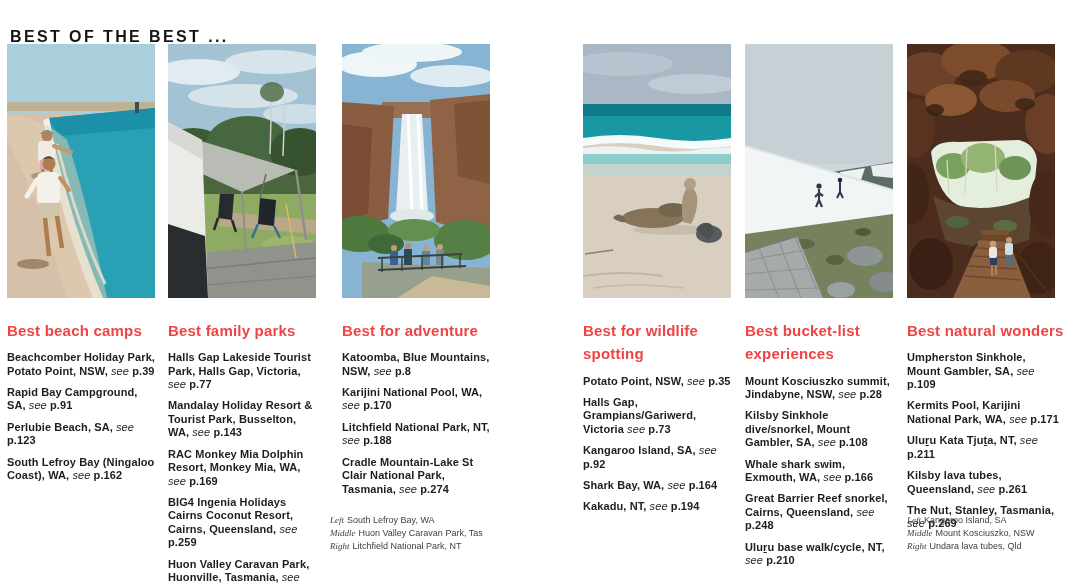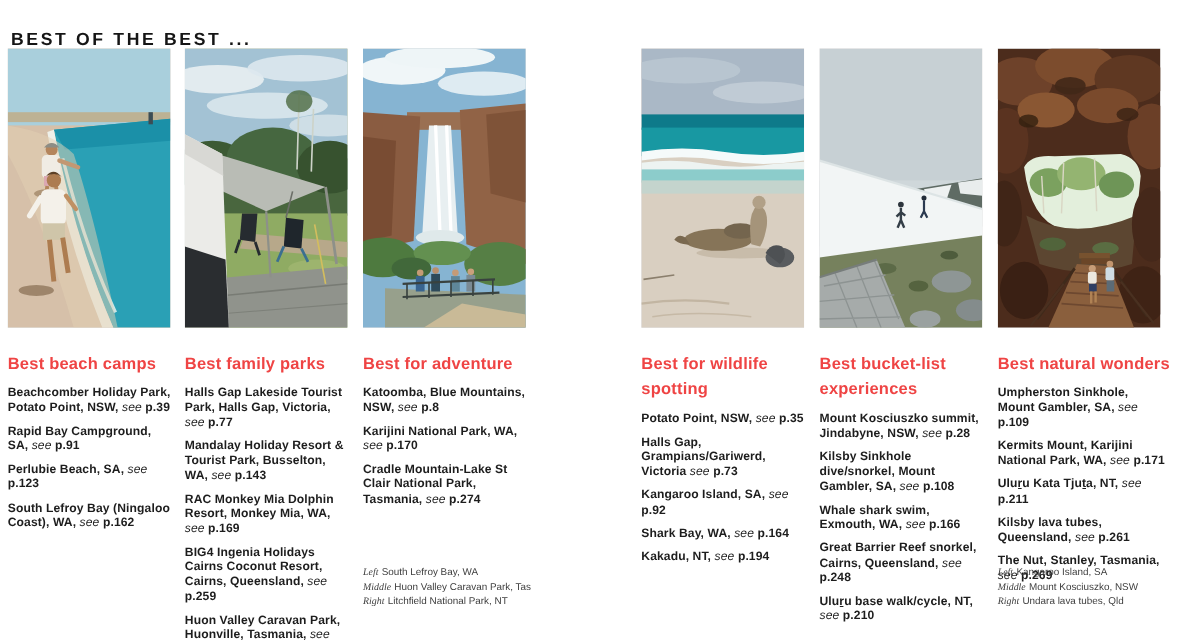--- a/index.html
+++ b/index.html
@@ -100,21 +100,21 @@
       </svg>
     </div>
     <h2 class="heading">Best family parks</h2>
     <p class="item"><span>Halls Gap Lakeside Tourist Park, Halls Gap, Victoria, </span><i class="see">see</i> <span class="ref">p.77</span></p>
     <p class="item"><span>Mandalay Holiday Resort &amp; Tourist Park, Busselton, WA, </span><i class="see">see</i> <span class="ref">p.143</span></p>
     <p class="item"><span>RAC Monkey Mia Dolphin Resort, Monkey Mia, WA, </span><i class="see">see</i> <span class="ref">p.169</span></p>
     <p class="item"><span>BIG4 Ingenia Holidays Cairns Coconut Resort, Cairns, Queensland, </span><i class="see">see</i> <span class="ref">p.259</span></p>
     <p class="item"><span>Huon Valley Caravan Park, Huonville, Tasmania, </span><i class="see">see</i> <span class="ref">p.295</span></p>
   </section>
 
-  <section class="col" style="left:330px">
+  <section class="col" style="left:342px">
     <div class="photo" aria-label="Waterfall over red cliffs with visitors on a viewing platform">
       <svg viewBox="0 0 148 254" preserveAspectRatio="none">
         <rect width="148" height="254" fill="#86b4d2"></rect>
         <ellipse cx="35" cy="20" rx="40" ry="13" fill="#f0f6f8"></ellipse>
         <ellipse cx="110" cy="32" rx="42" ry="11" fill="#e8f1f5" opacity=".9"></ellipse>
         <ellipse cx="70" cy="8" rx="50" ry="10" fill="#eef5f7"></ellipse>
         <rect x="40" y="58" width="60" height="16" fill="#9a7052"></rect>
         <path d="M0,58 L52,62 L46,175 L0,185 Z" fill="#8a5c41"></path>
         <path d="M0,80 L30,84 L26,170 L0,176 Z" fill="#74492f" opacity=".8"></path>
         <path d="M88,56 L148,50 L148,196 L94,178 Z" fill="#916346"></path>
@@ -136,21 +136,22 @@
           <rect x="80" y="207" width="8" height="14" fill="#5f8799"></rect>
         <circle cx="98" cy="203" r="3" fill="#caa07c"></circle>
           <rect x="94" y="206" width="8" height="15" fill="#7a8a94"></rect>
         <path d="M36,214 L120,210" stroke="#39423f" stroke-width="2"></path>
         <path d="M36,226 L124,222" stroke="#39423f" stroke-width="2"></path>
         <path d="M40,214 L40,228 M60,213 L60,227 M80,212 L80,226 M100,211 L100,225 M118,210 L118,224" stroke="#39423f" stroke-width="1.5"></path>
       </svg>
     </div>
     <h2 class="heading">Best for adventure</h2>
     <p class="item"><span>Katoomba, Blue Mountains, NSW, </span><i class="see">see</i> <span class="ref">p.8</span></p>
-    <p class="item"><span>Karijini National Park, WA, </span><i class="see">see</i> <span class="ref">p.170</span></p>
+    <p class="item"><span>Karijini National Pool, WA, </span><i class="see">see</i> <span class="ref">p.170</span></p>
+    <p class="item"><span>Litchfield National Park, NT, </span><i class="see">see</i> <span class="ref">p.188</span></p>
     <p class="item"><span>Cradle Mountain-Lake St Clair National Park, Tasmania, </span><i class="see">see</i> <span class="ref">p.274</span></p>
   </section>
 
   <section class="col" style="left:583px">
     <div class="photo" aria-label="Sea lions resting on a white sand beach with teal surf">
       <svg viewBox="0 0 148 254" preserveAspectRatio="none">
         <rect width="148" height="254" fill="#d9cfc1"></rect>
         <rect width="148" height="62" fill="#aab8c6"></rect>
         <ellipse cx="40" cy="20" rx="50" ry="12" fill="#bcc8d2" opacity=".8"></ellipse>
         <ellipse cx="110" cy="40" rx="45" ry="10" fill="#c5d0d8" opacity=".8"></ellipse>
@@ -251,21 +252,21 @@
         <rect x="82" y="203" width="8" height="11" rx="2" fill="#ece8df"></rect>
         <rect x="83" y="214" width="7" height="7" fill="#2e3e63"></rect>
         <path d="M85,221 L85,232 M89,221 L89,231" stroke="#b08254" stroke-width="2.2"></path>
         <circle cx="102" cy="196" r="3" fill="#c2966f"></circle>
         <rect x="98" y="199" width="8" height="12" rx="2" fill="#cfdde4"></rect>
         <rect x="99" y="211" width="7" height="10" fill="#5c6b76"></rect>
       </svg>
     </div>
     <h2 class="heading">Best natural wonders</h2>
     <p class="item"><span>Umpherston Sinkhole, Mount Gambler, SA, </span><i class="see">see</i> <span class="ref">p.109</span></p>
-    <p class="item"><span>Kermits Mount, Karijini National Park, WA, </span><i class="see">see</i> <span class="ref">p.171</span></p>
+    <p class="item"><span>Kermits Pool, Karijini National Park, WA, </span><i class="see">see</i> <span class="ref">p.171</span></p>
     <p class="item"><span>Uluṟu Kata Tjuṯa, NT, </span><i class="see">see</i> <span class="ref">p.211</span></p>
     <p class="item"><span>Kilsby lava tubes, Queensland, </span><i class="see">see</i> <span class="ref">p.261</span></p>
     <p class="item"><span>The Nut, Stanley, Tasmania, </span><i class="see">see</i> <span class="ref">p.269</span></p>
   </section>
 
   <div class="caption" style="left:330px">
     <div><i class="cap-label">Left</i><span>South Lefroy Bay, WA</span></div>
     <div><i class="cap-label">Middle</i><span>Huon Valley Caravan Park, Tas</span></div>
     <div><i class="cap-label">Right</i><span>Litchfield National Park, NT</span></div>
   </div>

